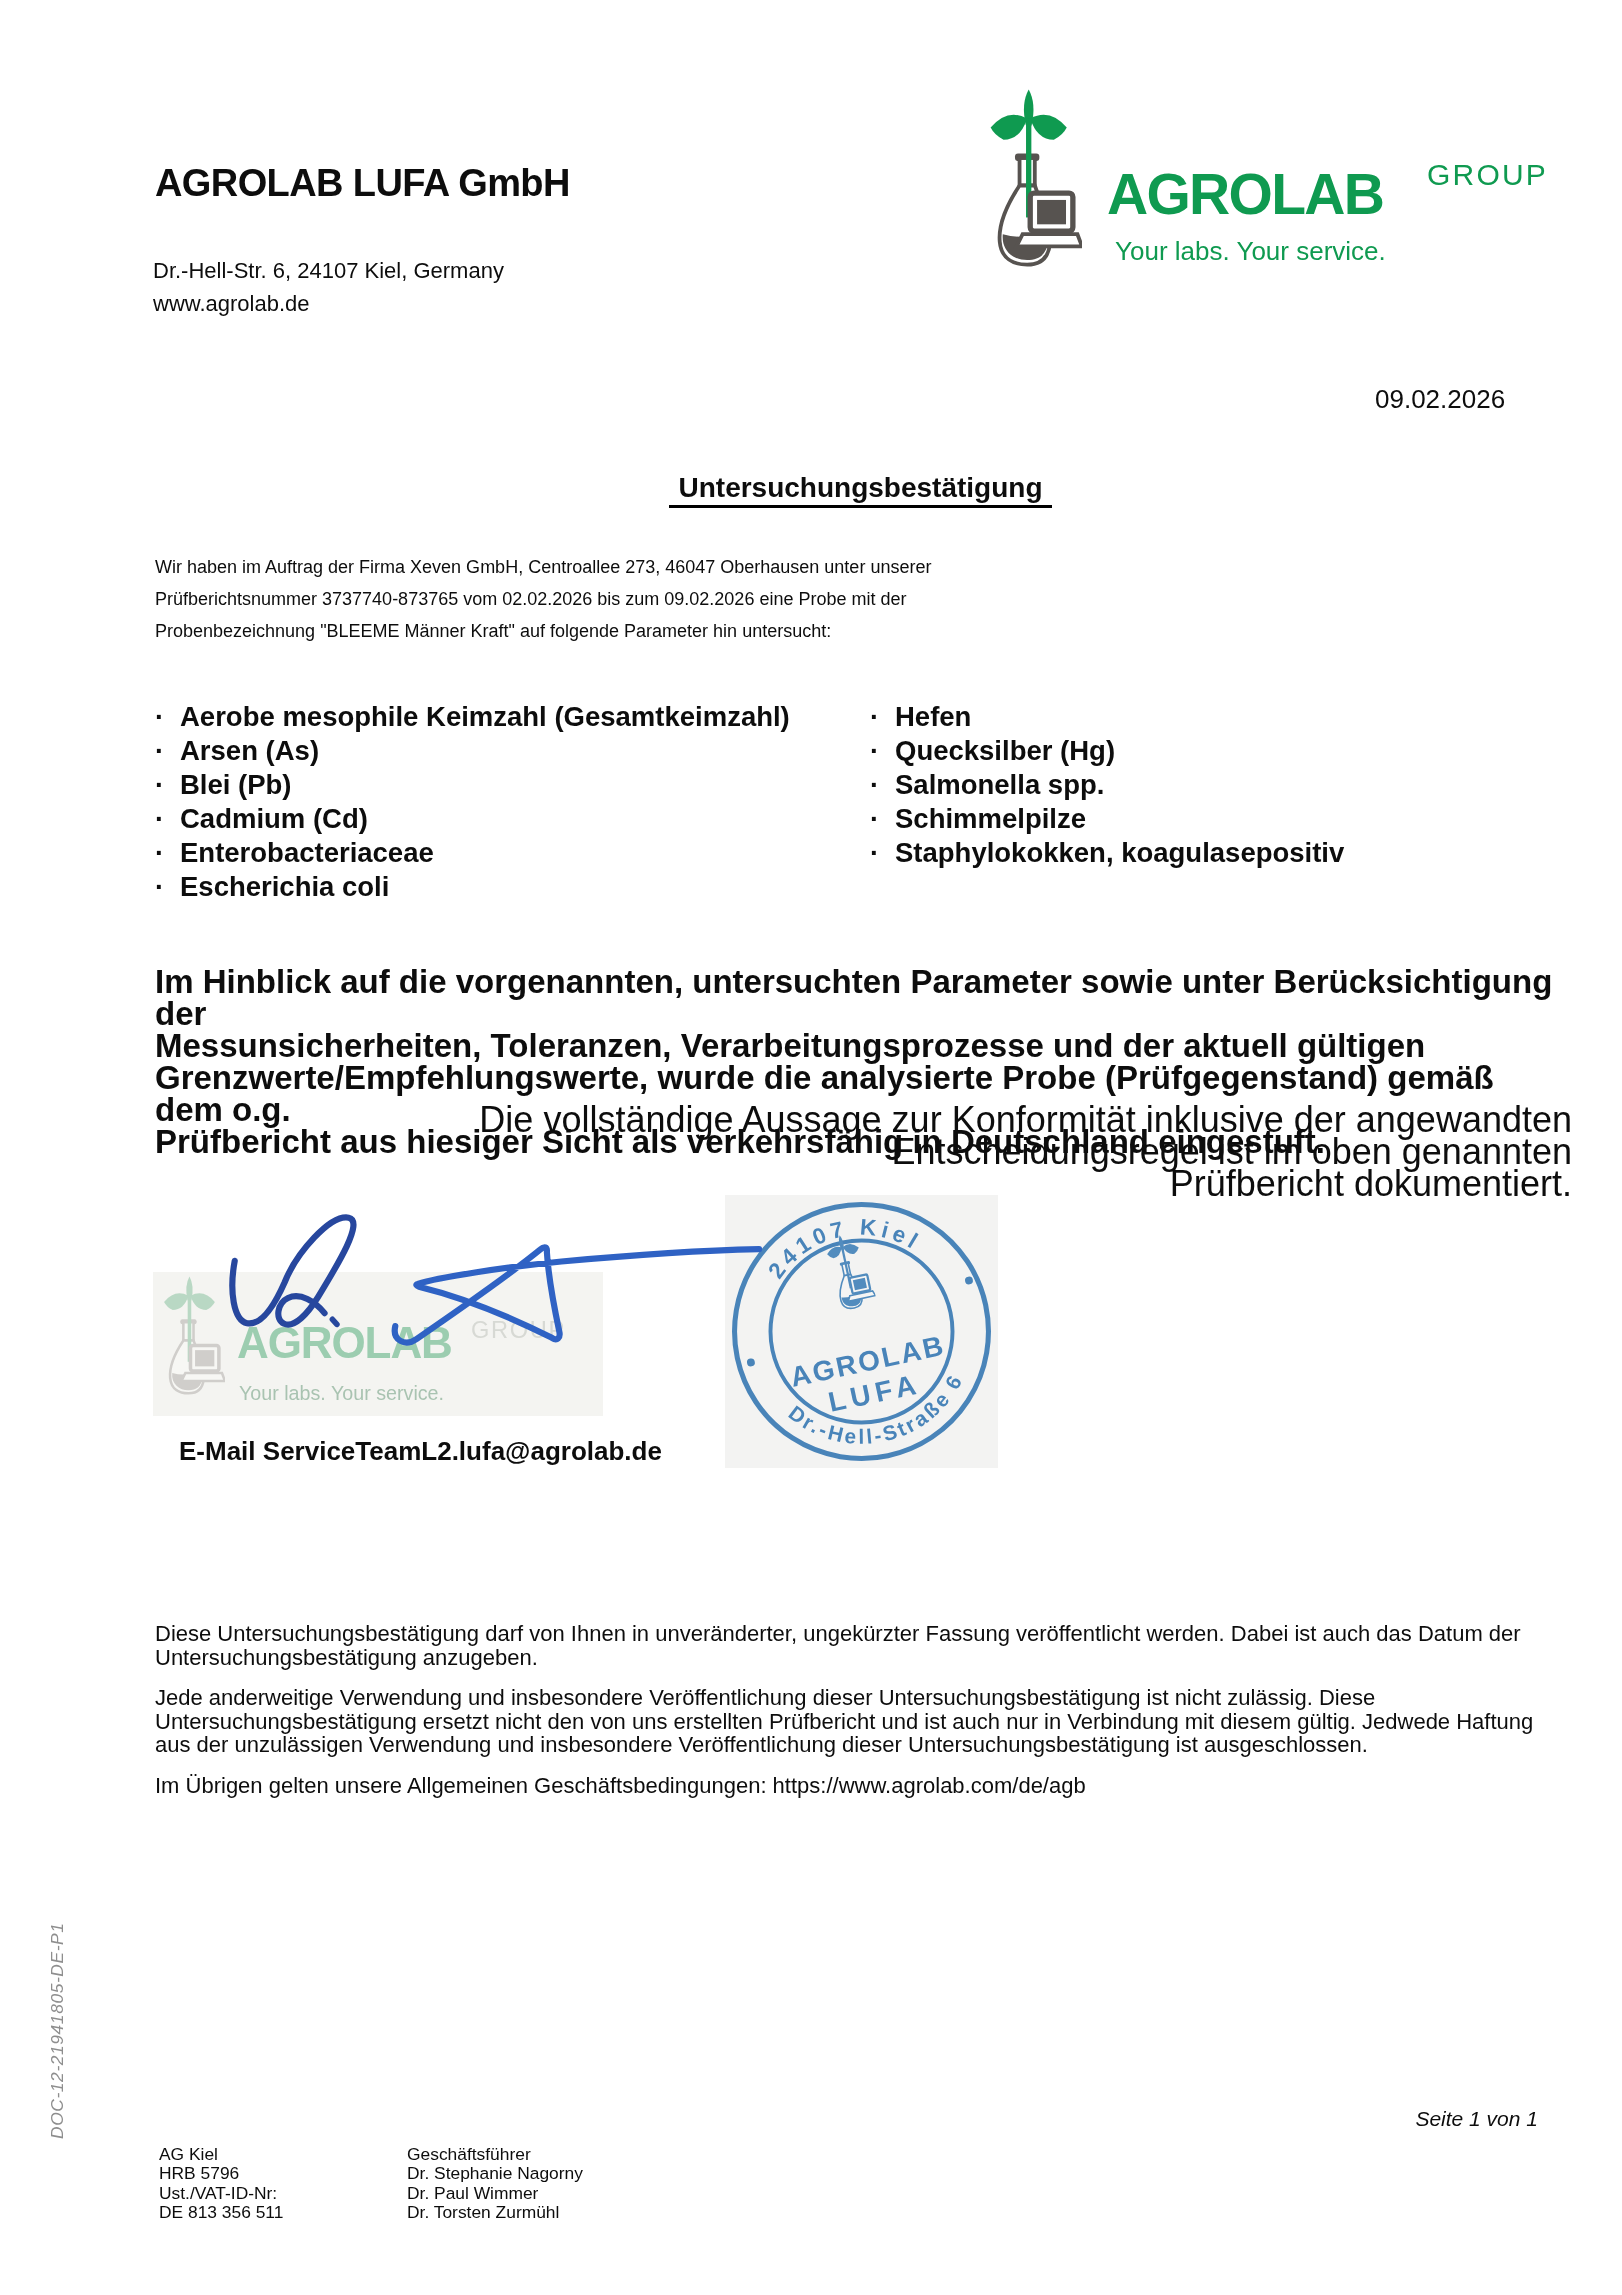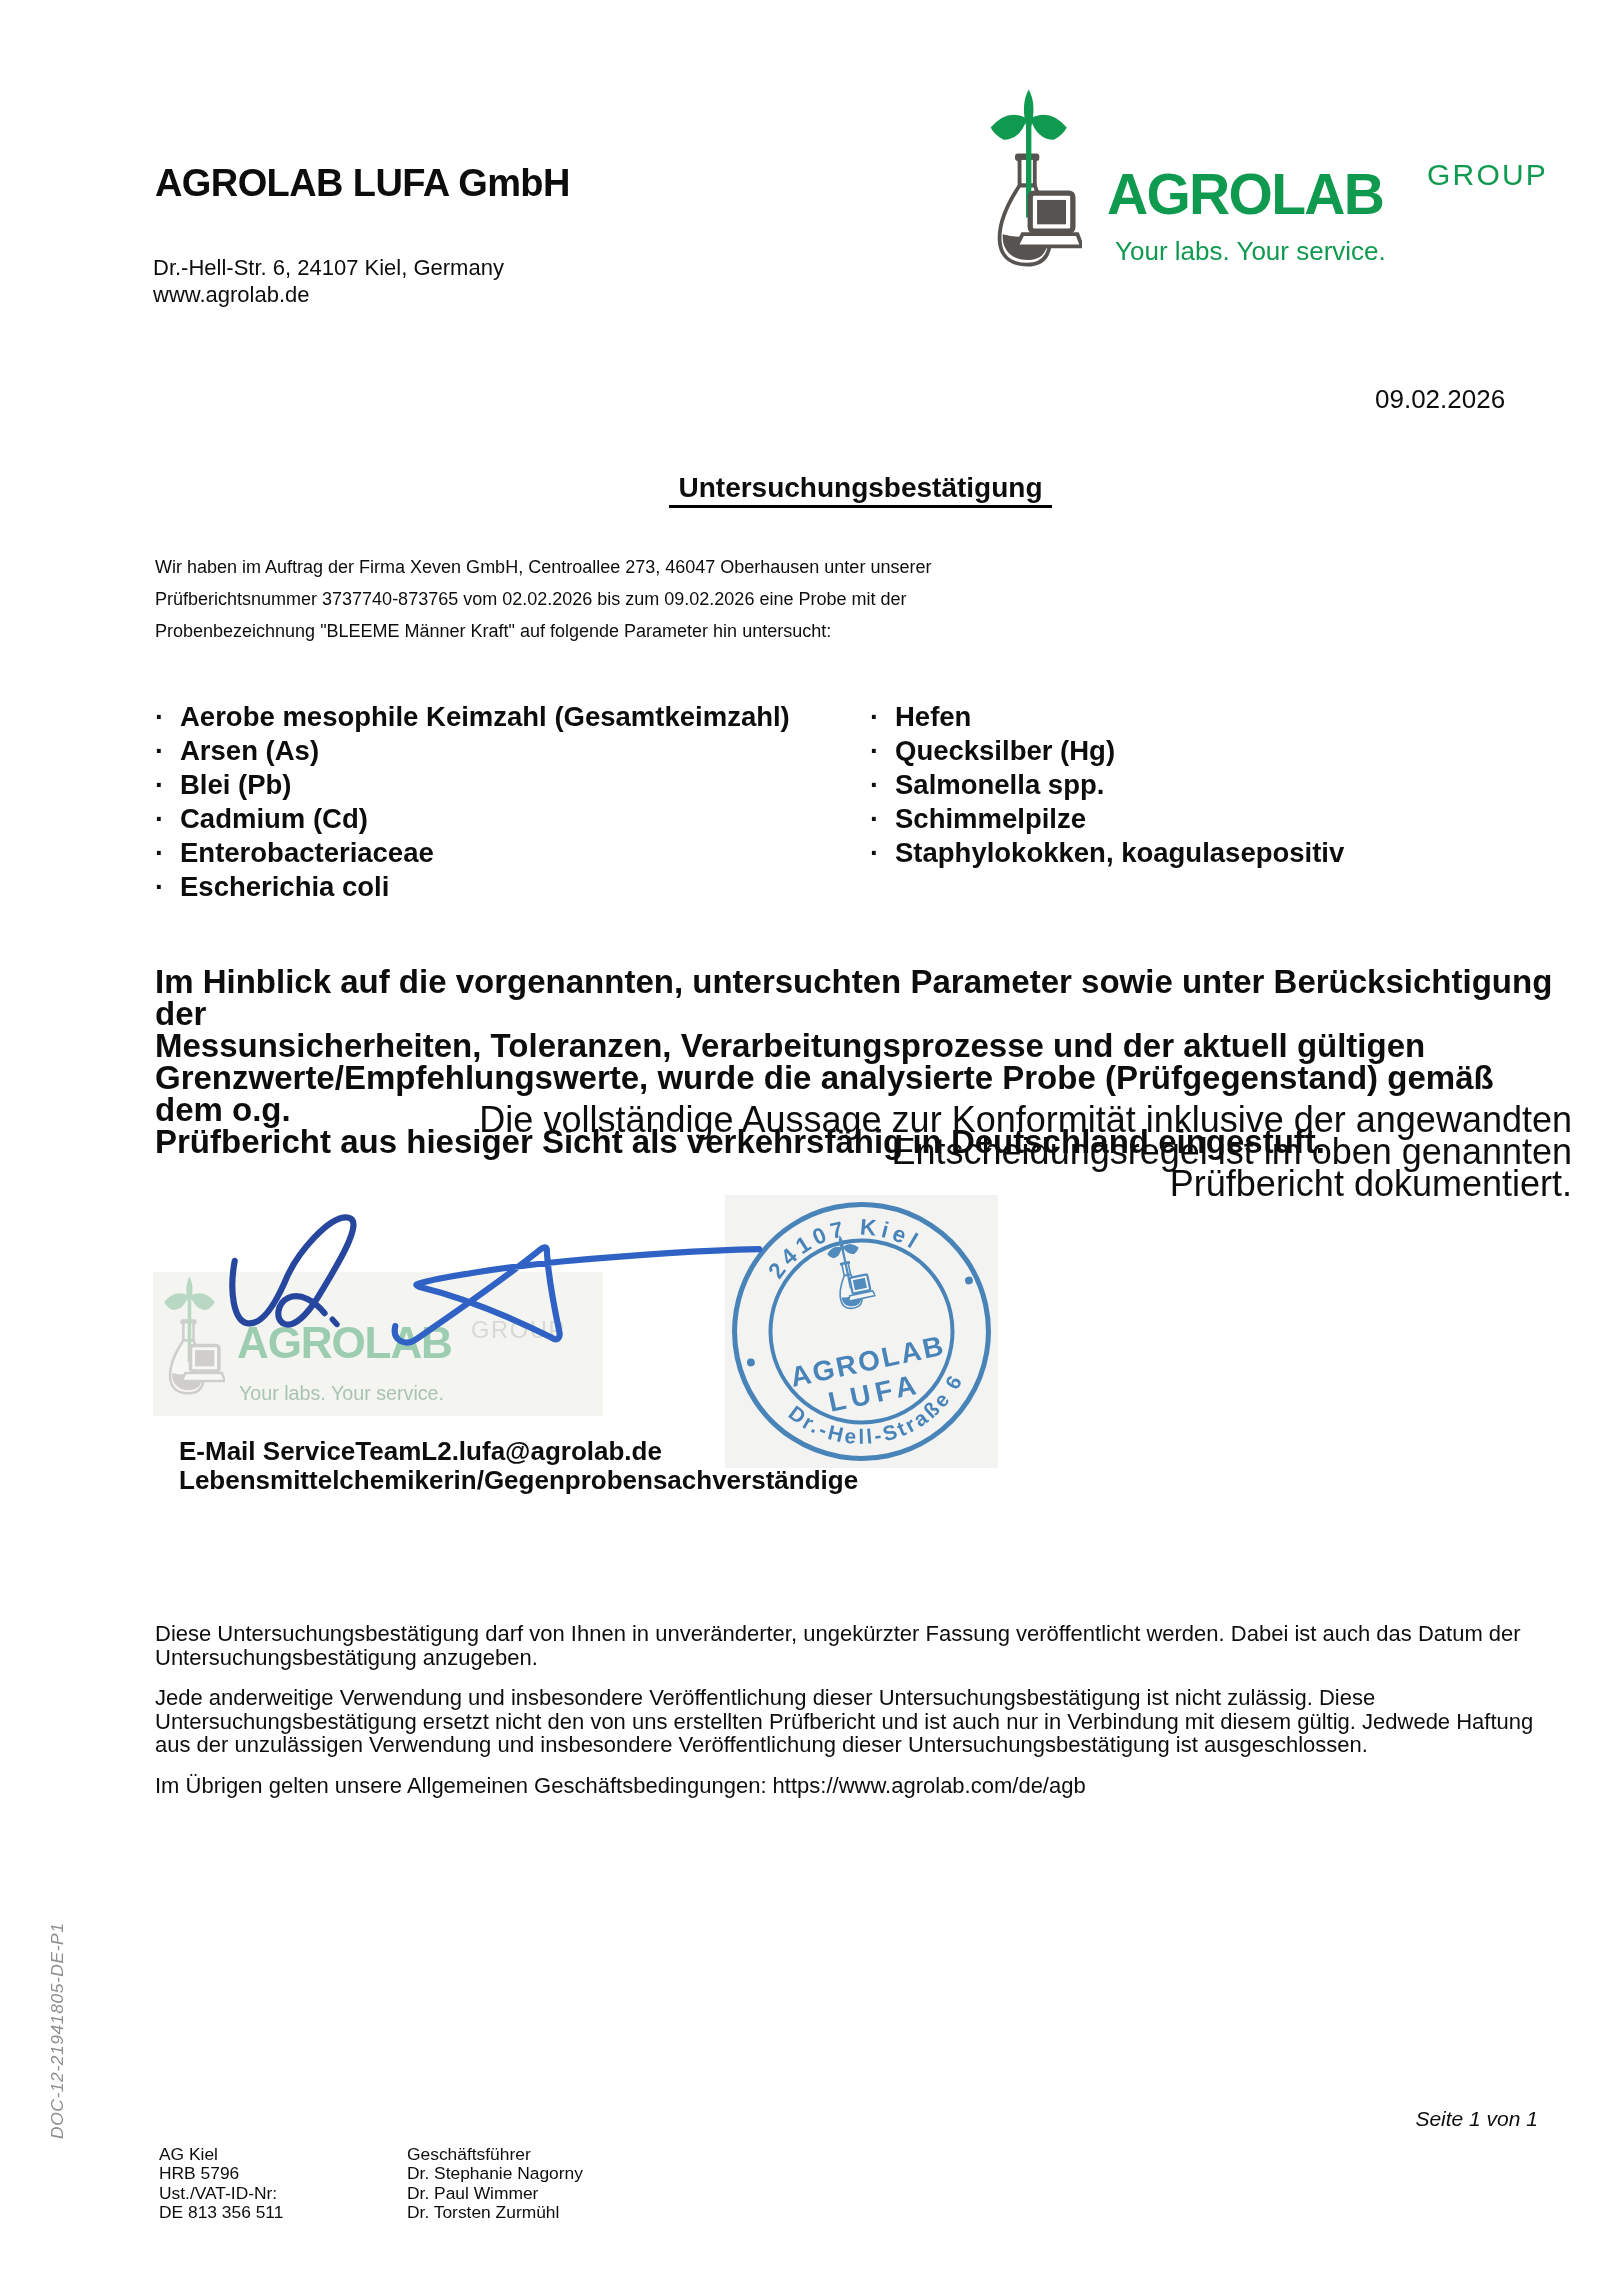--- a/index.html
+++ b/index.html
@@ -5,21 +5,21 @@
   html,body{margin:0;padding:0;}
   body{
     width:1622px;height:2295px;position:relative;background:#ffffff;
     font-family:"Liberation Sans", sans-serif;color:#0d0d0d;overflow:hidden;
   }
   .abs{position:absolute;}
   .pre{white-space:pre-line;}
 
   
   .company-name{left:155px;top:162px;font-size:38px;font-weight:bold;letter-spacing:-0.6px;}
-  .company-address{left:153px;top:254px;font-size:22px;line-height:27px;}
+  .company-address{left:153px;top:254px;font-size:22px;line-height:33px;}
 
   
   .logo-icon-main{left:983px;top:88px;width:99px;height:198px;}
   .logo-wordmark{left:1107px;top:161px;font-size:57px;font-weight:bold;letter-spacing:-1.7px;color:#0f9a50;}
   .logo-group{left:1427px;top:158px;font-size:30px;letter-spacing:2.2px;color:#0f9a50;font-weight:400;}
   .logo-tagline{left:1115px;top:236px;font-size:26px;color:#0f9a50;}
 
   
   .report-date{left:1375px;top:384px;font-size:26px;}
   .title-wrap{left:153px;top:472px;width:1415px;text-align:center;}
@@ -207,21 +207,20 @@
 <svg class="abs sig-overlay" viewBox="0 0 2889 4088">
   <g fill="none" stroke-linecap="round" stroke-linejoin="round">
     <path stroke="#27479e" stroke-width="11" d="M418,2246 C408,2300 416,2352 440,2357 C468,2362 492,2318 507,2284 C528,2232 588,2163 621,2169 C649,2175 602,2252 566,2311 C548,2340 524,2366 506,2358 C489,2350 494,2321 513,2312 C535,2302 561,2318 578,2339"></path>
     <path stroke="#27479e" stroke-width="10" d="M592,2350 l8,9"></path>
     <path stroke="#2f62c4" stroke-width="11" d="M704,2362 C698,2388 722,2399 742,2385 C822,2330 902,2275 962,2226 C970,2219 975,2221 974,2230 C977,2280 989,2338 996,2371 C999,2384 992,2389 983,2383 C905,2344 820,2310 746,2292 C741,2290 740,2288 744,2287 C782,2275 900,2257 1000,2247 C1120,2236 1262,2227 1352,2225"></path>
   </g>
 </svg>
 
 <div class="abs signatory">
   <div>E-Mail ServiceTeamL2.lufa@agrolab.de</div>
-  <div>Lebensmittelchemikerin/Gegenprobensachverständige</div>
 </div>
 
 <div class="abs legal legal-1 pre">Diese Untersuchungsbestätigung darf von Ihnen in unveränderter, ungekürzter Fassung veröffentlicht werden. Dabei ist auch das Datum der
 Untersuchungsbestätigung anzugeben.</div>
 <div class="abs legal legal-2 pre">Jede anderweitige Verwendung und insbesondere Veröffentlichung dieser Untersuchungsbestätigung ist nicht zulässig. Diese
 Untersuchungsbestätigung ersetzt nicht den von uns erstellten Prüfbericht und ist auch nur in Verbindung mit diesem gültig. Jedwede Haftung
 aus der unzulässigen Verwendung und insbesondere Veröffentlichung dieser Untersuchungsbestätigung ist ausgeschlossen.</div>
 <div class="abs legal legal-3">Im Übrigen gelten unsere Allgemeinen Geschäftsbedingungen: https://www.agrolab.com/de/agb</div>
 
 <div class="abs page-indicator">Seite 1 von 1</div>

